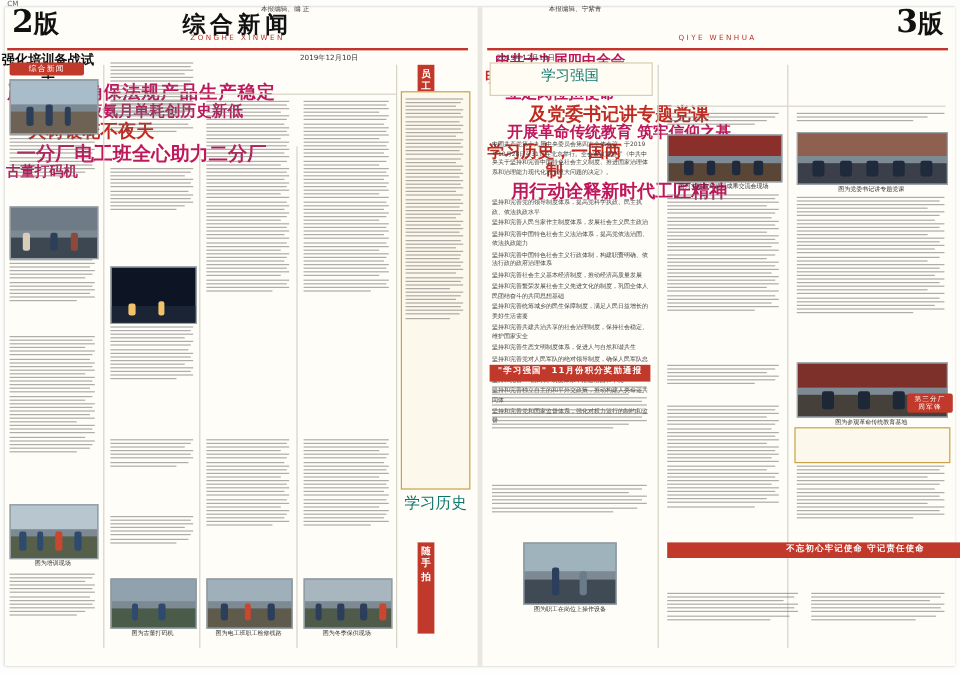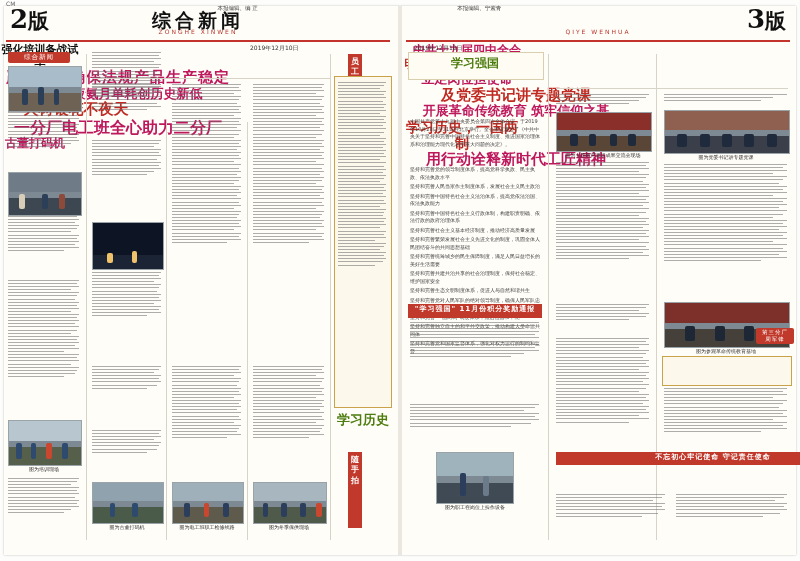--- a/index.html
+++ b/index.html
@@ -46,22 +46,22 @@
   .photo .fig{position:absolute;bottom:14%;width:8%;height:36%;background:#2c3f58;border-radius:2px;}
   .cap{position:absolute;font-size:5px;color:#333;text-align:center;width:100%;}
   .redbar{position:absolute;background:#c0392b;color:#fff;font-size:7px;font-weight:bold;
           text-align:center;line-height:1.7;letter-spacing:1px;}
   .badge{position:absolute;background:#c0392b;color:#fff;font-size:6.5px;text-align:center;
          border-radius:2px;padding:1px 2px;letter-spacing:1px;}
   .vbadge{position:absolute;background:#c0392b;color:#fff;font-size:8px;font-weight:bold;
           text-align:center;width:14px;line-height:1.25;padding:3px 0;letter-spacing:0;}
   .boxed{position:absolute;border:1px solid #c9a24a;background:#fdf8ec;}
   .boxed2{position:absolute;border:1px solid #d9cfae;background:#fffdf3;}
-  .logo{position:absolute;font-family:"DejaVu Serif","Liberation Serif",serif;font-weight:bold;
-        color:#4d7c0f;}
+  .logo{position:absolute;font-family:"DejaVu Serif","Liberation Serif",serif;font-weight:normal;
+        color:#0f766e;}
   .crop{position:absolute;top:0;left:6px;font-size:6px;color:#666;}
   .tiny{font-size:5px;color:#444;line-height:1.5;}
 </style>
 </head>
 <body>
 
 <div class="page">
   <div class="crop">CM</div>
   <div class="sheet"></div>
   <div class="gutter"></div>

